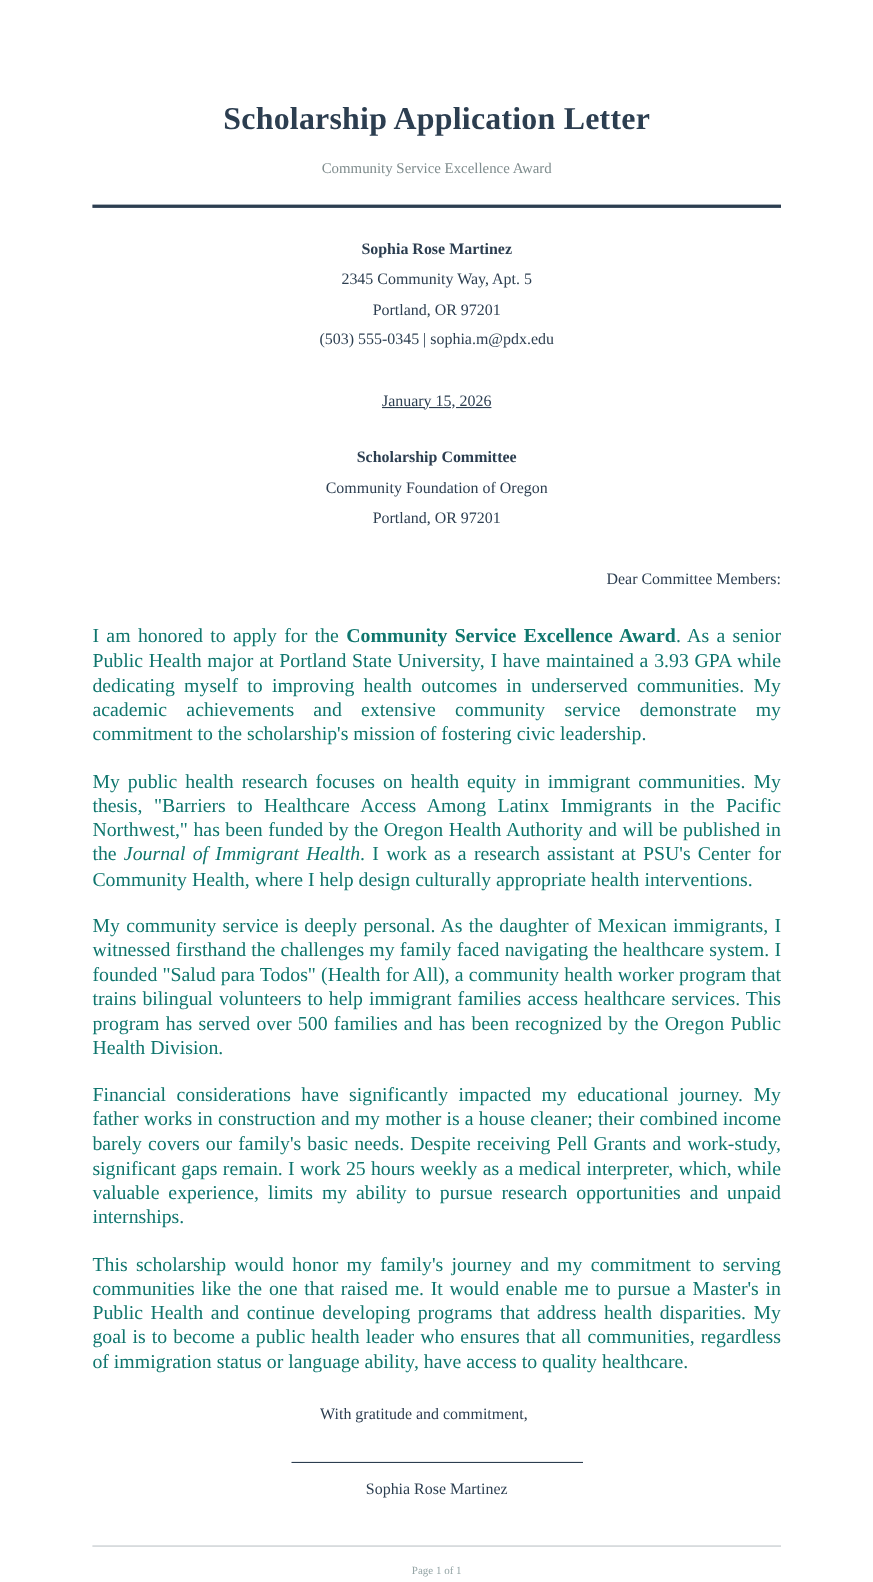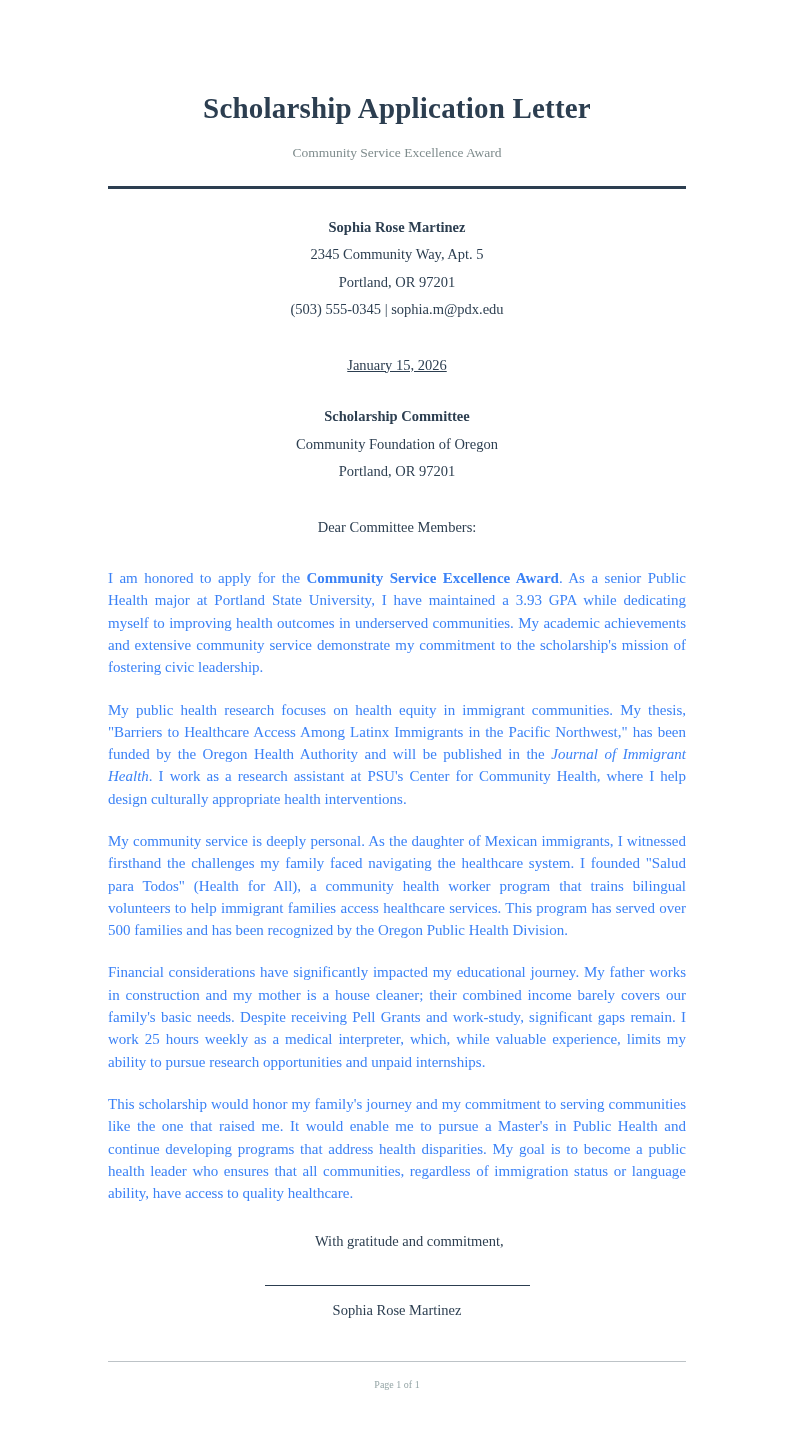--- a/index.html
+++ b/index.html
@@ -11,21 +11,21 @@
     width: 794px;
     min-height: 1438px;
     font-family: "Liberation Serif", "DejaVu Serif", serif;
     color: #2c3e50;
     -webkit-font-smoothing: antialiased;
   }
   .page {
     width: 794px;
     min-height: 1438px;
     box-sizing: border-box;
-    padding: 0 108px;
+    padding: 0 84px;
     background: #ffffff;
     position: relative;
   }
 
   
   .doc-header {
     padding-top: 92px;
     text-align: center;
     border-bottom: 3px solid #2c3e50;
     padding-bottom: 24px;
@@ -59,35 +59,35 @@
     font-size: 14.5px;
     line-height: 27.5px;
     margin-top: 28px;
     text-decoration: underline;
   }
 
   .recipient-block { margin-top: 24px; }
   .recipient-name { font-weight: bold; }
 
   .salutation {
-    text-align: center;
+    text-align: right;
     font-size: 14.5px;
     line-height: 27.5px;
     margin-top: 28px;
   }
 
   
   .letter-body { margin-top: 26px; }
   .body-paragraph {
-    font-size: 15px;
+    font-size: 18px;
     line-height: 22.3px;
     text-align: justify;
     text-justify: inter-word;
     margin: 0 0 20px 0;
-    color: #3b82f6;
+    color: #0f766e;
   }
   .body-paragraph:last-child { margin-bottom: 0; }
   .body-paragraph b { font-weight: bold; }
   .body-paragraph i { font-style: italic; }
 
   
   .closing {
     font-size: 14.5px;
     line-height: 22.3px;
     margin-top: 26px;

